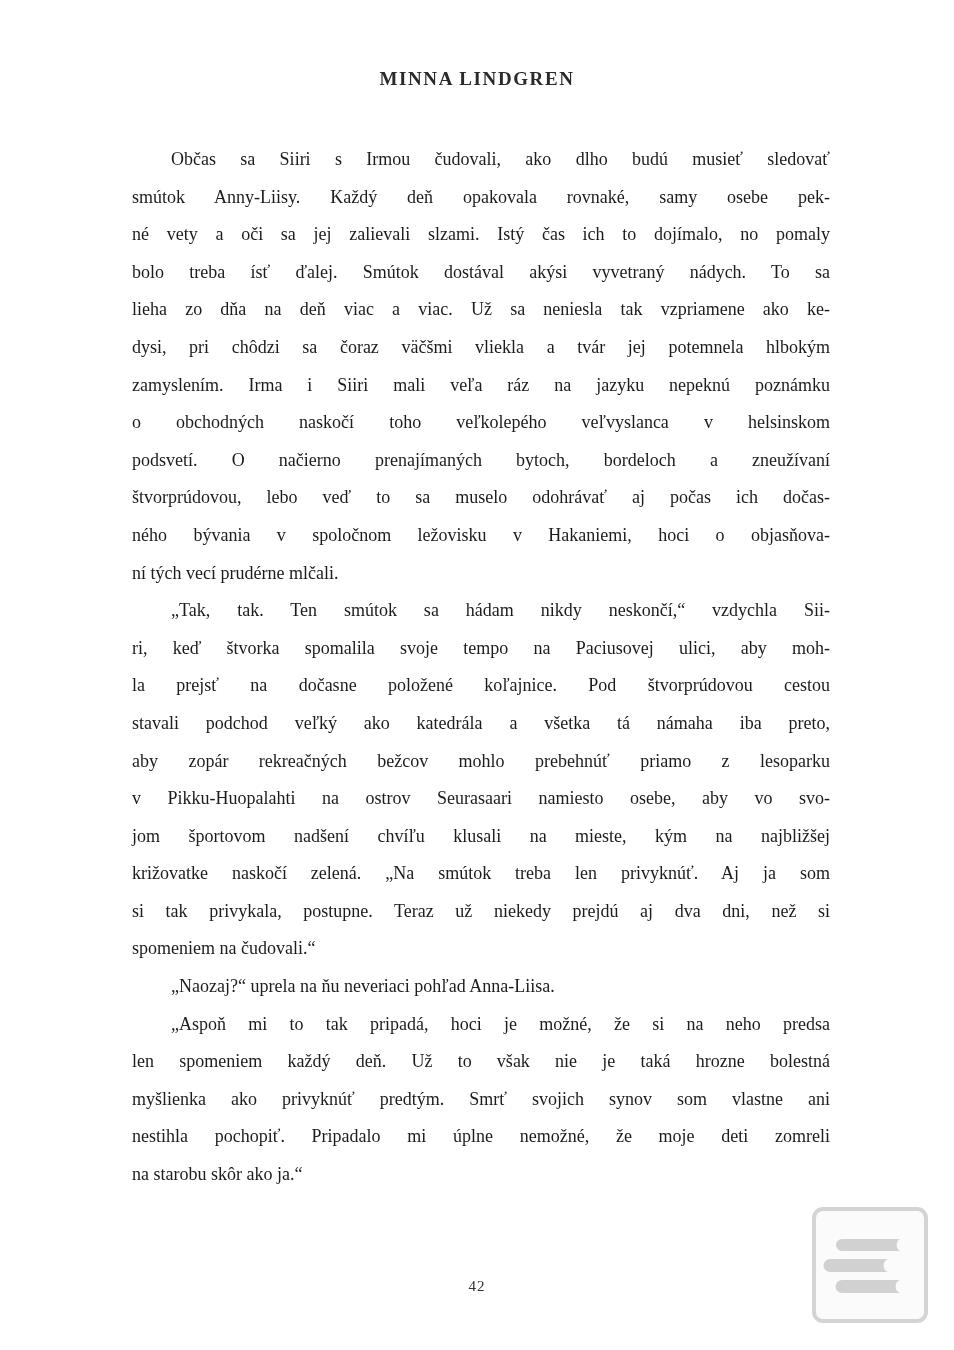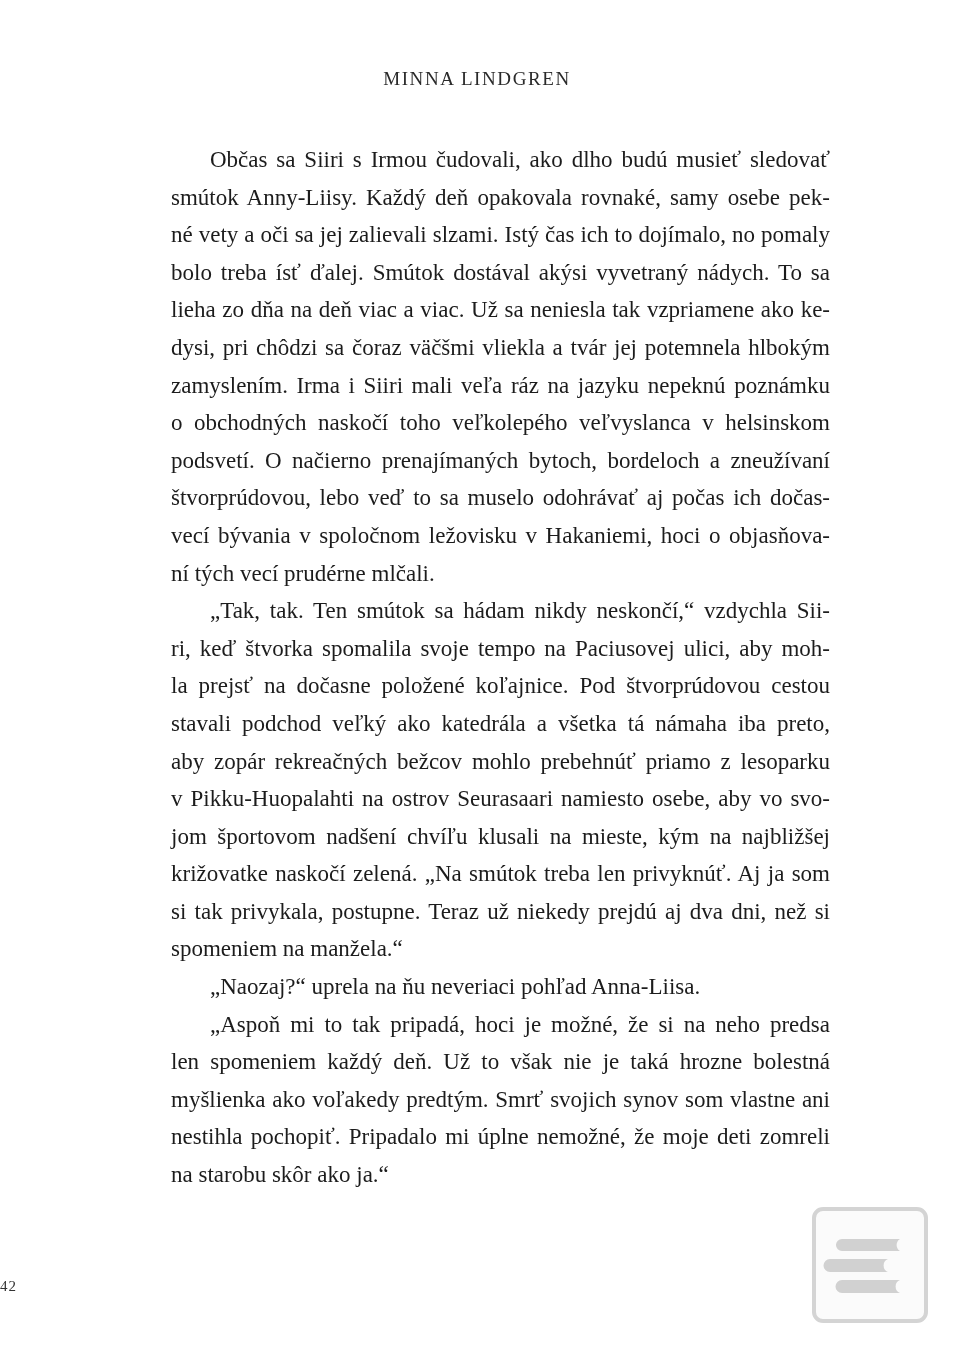--- a/index.html
+++ b/index.html
@@ -17,48 +17,49 @@
     }
     .running-head {
       position: absolute;
       top: 68px;
       left: 0;
       width: 954px;
       text-align: center;
       font-size: 19px;
       letter-spacing: 1.6px;
       color: #2a2a2a;
+      font-weight: bold;
     }
     .body-text {
       position: absolute;
       top: 141px;
       left: 132px;
       width: 698px;
     }
     .line {
       height: 37.6px;
       line-height: 37.6px;
-      font-size: 23px;
+      font-size: 18px;
       white-space: nowrap;
       text-align: justify;
       text-align-last: justify;
       display: block;
-      margin-left: 39px;
     }
     .line.last {
       text-align-last: left;
     }
     .line.indent {
       padding-left: 39px;
     }
     .page-number {
       position: absolute;
       top: 1278px;
       left: 0;
       width: 954px;
+      text-align: center;
       font-size: 15px;
       letter-spacing: 1px;
       color: #333;
     }
     .watermark {
       position: absolute;
       left: 810px;
       top: 1205px;
       width: 120px;
       height: 120px;
@@ -76,45 +77,45 @@
     <span class="line indent">Občas sa Siiri s Irmou čudovali, ako dlho budú musieť sledovať</span>
     <span class="line">smútok Anny-Liisy. Každý deň opakovala rovnaké, samy osebe pek-</span>
     <span class="line">né vety a oči sa jej zalievali slzami. Istý čas ich to dojímalo, no pomaly</span>
     <span class="line">bolo treba ísť ďalej. Smútok dostával akýsi vyvetraný nádych. To sa</span>
     <span class="line">lieha zo dňa na deň viac a viac. Už sa neniesla tak vzpriamene ako ke-</span>
     <span class="line">dysi, pri chôdzi sa čoraz väčšmi vliekla a tvár jej potemnela hlbokým</span>
     <span class="line">zamyslením. Irma i Siiri mali veľa ráz na jazyku nepeknú poznámku</span>
     <span class="line">o obchodných naskočí toho veľkolepého veľvyslanca v helsinskom</span>
     <span class="line">podsvetí. O načierno prenajímaných bytoch, bordeloch a zneužívaní</span>
     <span class="line">štvorprúdovou, lebo veď to sa muselo odohrávať aj počas ich dočas-</span>
-    <span class="line">vecí bývania v spoločnom ležovisku v Hakaniemi, hoci o objasňova-</span>
+    <span class="line">ného bývania v spoločnom ležovisku v Hakaniemi, hoci o objasňova-</span>
     <span class="line last">ní tých vecí prudérne mlčali.</span>
   </div>
 
   <div>
     <span class="line indent">„Tak, tak. Ten smútok sa hádam nikdy neskončí,“ vzdychla Sii-</span>
     <span class="line">ri, keď štvorka spomalila svoje tempo na Paciusovej ulici, aby moh-</span>
     <span class="line">la prejsť na dočasne položené koľajnice. Pod štvorprúdovou cestou</span>
     <span class="line">stavali podchod veľký ako katedrála a všetka tá námaha iba preto,</span>
     <span class="line">aby zopár rekreačných bežcov mohlo prebehnúť priamo z lesoparku</span>
     <span class="line">v Pikku-Huopalahti na ostrov Seurasaari namiesto osebe, aby vo svo-</span>
     <span class="line">jom športovom nadšení chvíľu klusali na mieste, kým na najbližšej</span>
     <span class="line">križovatke naskočí zelená. „Na smútok treba len privyknúť. Aj ja som</span>
     <span class="line">si tak privykala, postupne. Teraz už niekedy prejdú aj dva dni, než si</span>
-    <span class="line last">spomeniem na manžela.“</span>
+    <span class="line last">spomeniem na čudovali.“</span>
   </div>
 
   <div>
     <span class="line indent last">„Naozaj?“ uprela na ňu neveriaci pohľad Anna-Liisa.</span>
   </div>
 
   <div>
     <span class="line indent">„Aspoň mi to tak pripadá, hoci je možné, že si na neho predsa</span>
     <span class="line">len spomeniem každý deň. Už to však nie je taká hrozne bolestná</span>
-    <span class="line">myšlienka ako voľakedy predtým. Smrť svojich synov som vlastne ani</span>
+    <span class="line">myšlienka ako privyknúť predtým. Smrť svojich synov som vlastne ani</span>
     <span class="line">nestihla pochopiť. Pripadalo mi úplne nemožné, že moje deti zomreli</span>
     <span class="line last">na starobu skôr ako ja.“</span>
   </div>
 </div>
 
 <div class="page-number">42</div>
 
 <div class="watermark">
   <svg width="120" height="120" viewBox="0 0 120 120">
     <rect x="4" y="4" width="112" height="112" rx="9" ry="9" fill="#fbfbfb" stroke="#cdcdcd" stroke-width="4"></rect>

